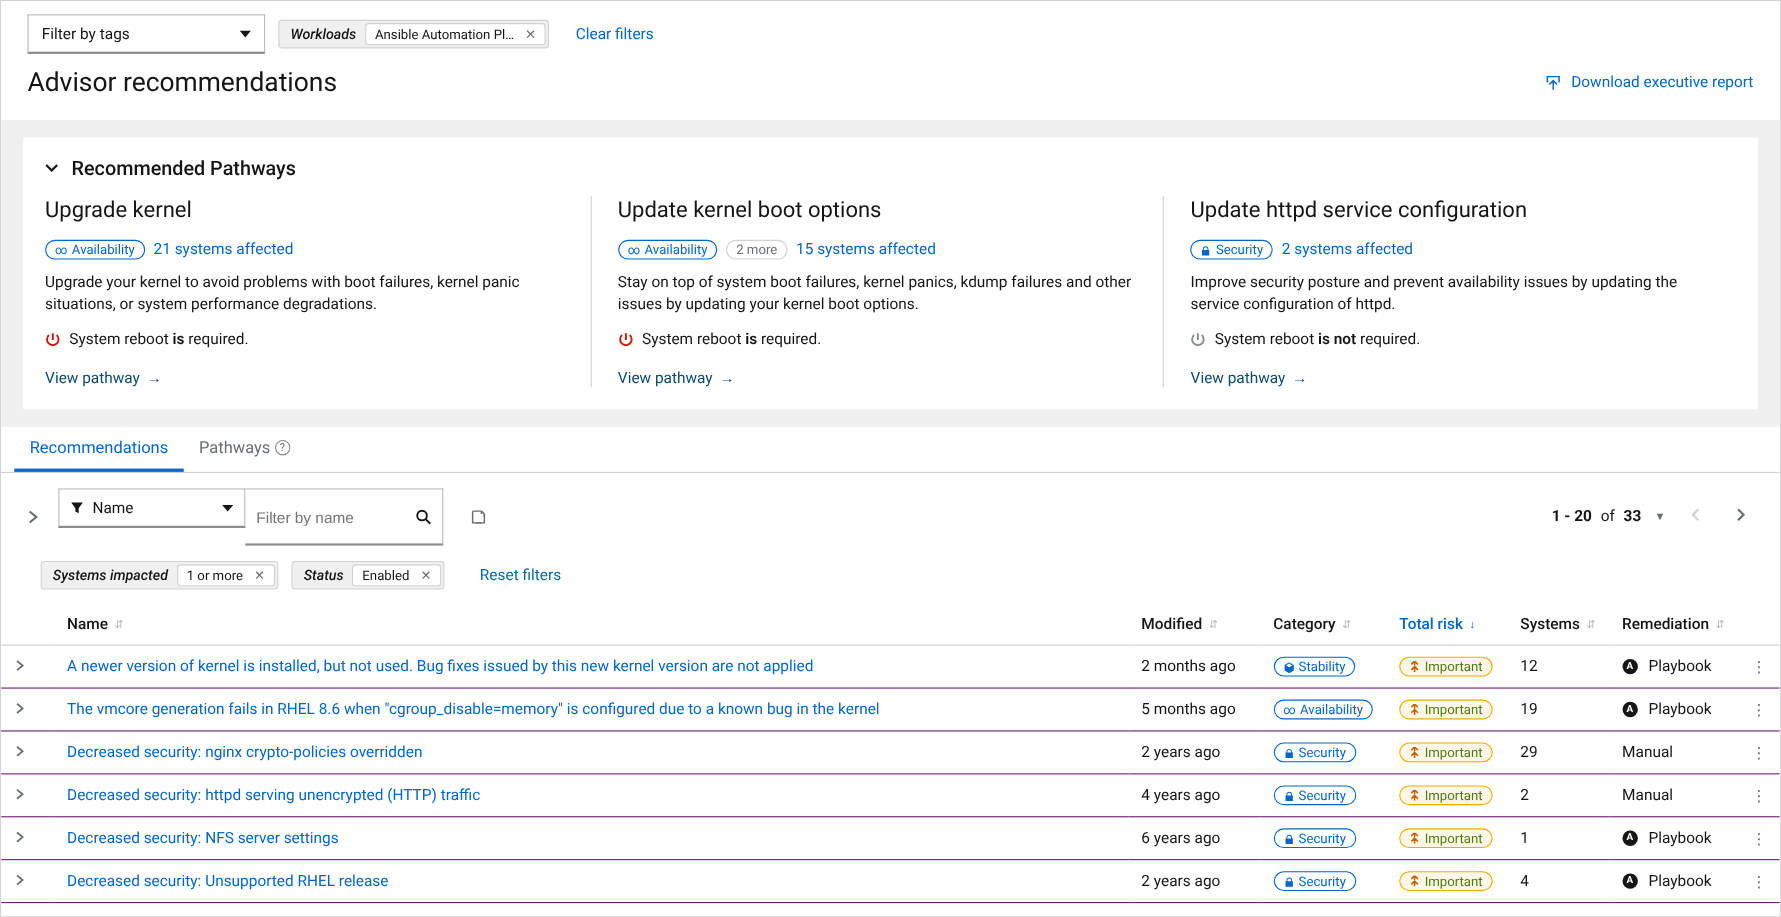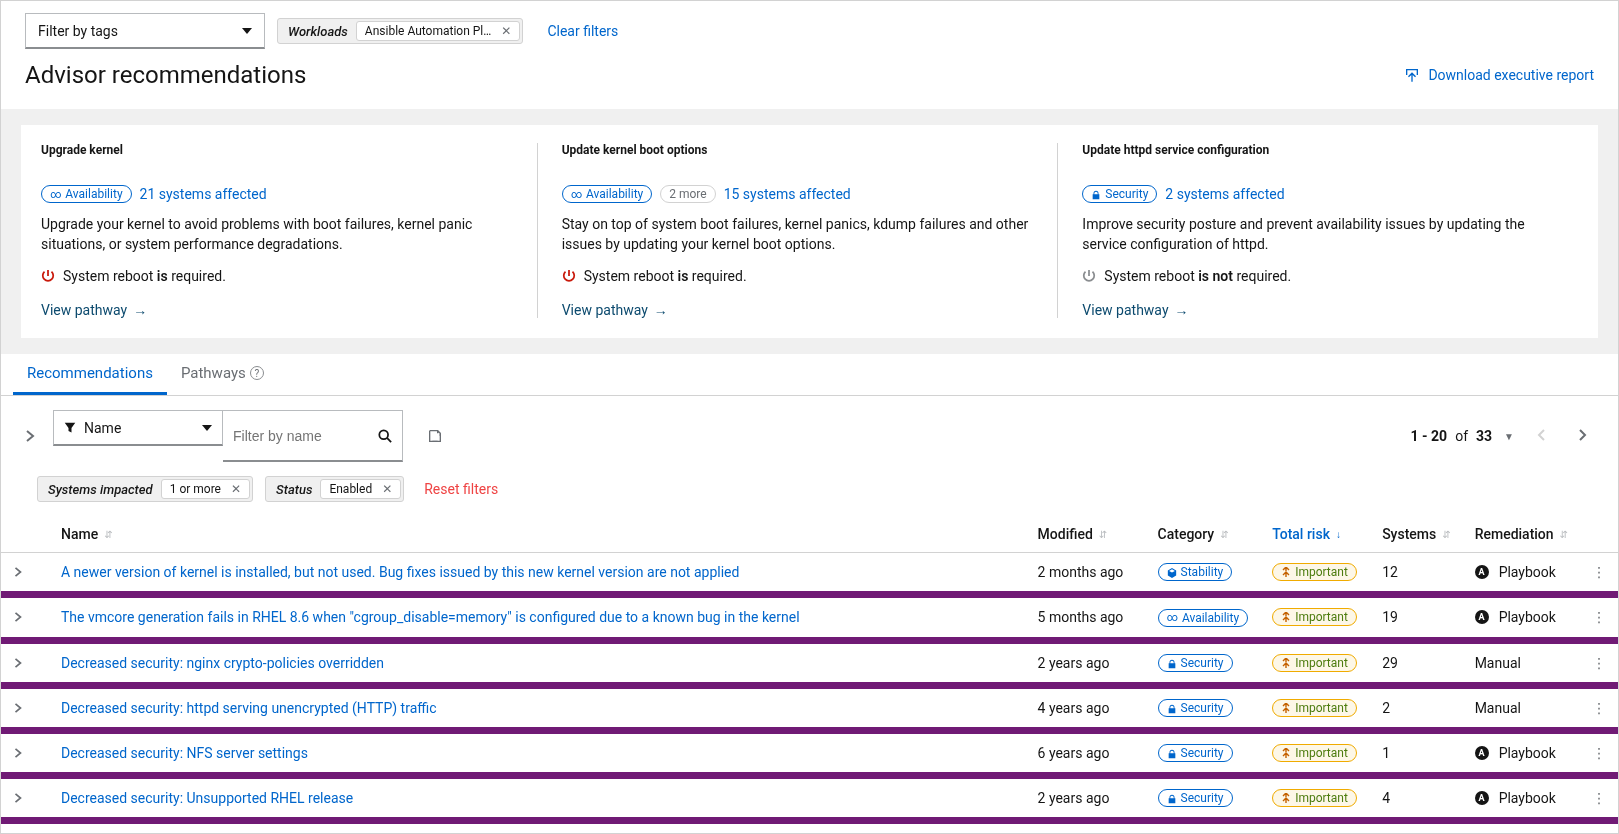--- a/index.html
+++ b/index.html
@@ -3,21 +3,21 @@
 <meta charset="utf-8">
 <style>
 * { box-sizing: border-box; margin: 0; padding: 0; }
 body { font-family: -apple-system, BlinkMacSystemFont, "Segoe UI", Roboto, Helvetica, Arial, sans-serif; font-size: 14px; color: #151515; background: #f0f0f0; }
 a { color: #0066cc; text-decoration: none; cursor: pointer; }
 
 .page { background: #fff; border: 1px solid #d2d2d2; width: 1619px; height: 834px; overflow: hidden; }
 
 
 .filterbar { display: flex; align-items: center; gap: 12px; padding: 12px 24px 12px 24px; background: #fff; }
-.tagfilter { display: flex; align-items: center; justify-content: space-between; width: 240px; height: 36px; padding: 0 12px; border: 1px solid #b8bbbe; border-bottom: 2px solid #8a8d90; background: #fff; cursor: pointer; }
+.tagfilter { display: flex; align-items: center; justify-content: space-between; width: 216px; height: 36px; padding: 0 12px; border: 1px solid #b8bbbe; border-bottom: 2px solid #8a8d90; background: #fff; cursor: pointer; }
 .caret { width: 0; height: 0; border-left: 5px solid transparent; border-right: 5px solid transparent; border-top: 6px solid #151515; }
 .chipgroup { display: flex; align-items: center; gap: 0; background: #f0f0f0; border: 1px solid #d2d2d2; border-radius: 3px; padding: 2px 2px 2px 10px; }
 .chipgroup-label { font-size: 13px; color: #151515; margin-right: 8px; font-weight: 500; font-style: italic; }
 .chip { display: inline-flex; align-items: flex-start; background: #fff; border: 1px solid #d2d2d2; border-radius: 3px; padding: 2px 4px 2px 8px; font-size: 12px; color: #151515; }
 .chip-x { margin-left: 6px; cursor: pointer; color: #6a6e73; font-size: 12px; padding: 0 4px; }
 .clearfilters { color: #0066cc; margin-left: 12px; cursor: pointer; }
 
 
 .pagehead { display: flex; align-items: center; justify-content: space-between; padding: 0 24px 20px 24px; background: #fff; }
 .pagehead h1 { font-size: 24px; font-weight: 400; }
@@ -28,21 +28,21 @@
 .grayband { background: #f0f0f0; padding: 16px 20px; }
 
 
 .pathways { background: #fff; padding: 18px 20px 20px 20px; }
 .pathways-head { display: flex; align-items: center; gap: 12px; margin-bottom: 14px; }
 .chev-down { color: #6a6e73; font-size: 12px; cursor: pointer; }
 .pathways-head h2 { font-size: 18px; font-weight: 500; }
 .pathway-cols { display: flex; }
 .pathway { flex: 1; padding-right: 24px; }
 .pathway + .pathway { border-left: 1px solid #d2d2d2; padding-left: 24px; }
-.pathway h3 { font-size: 12px; font-weight: 700; margin-bottom: 28px; }
+.pathway h3 { font-size: 20px; font-weight: 400; margin-bottom: 16px; }
 .badgerow { display: flex; align-items: center; gap: 8px; margin-bottom: 12px; font-size: 14px; flex-wrap: wrap; }
 .badge { display: inline-flex; align-items: center; gap: 4px; border: 1px solid; border-radius: 12px; padding: 1px 8px; font-size: 12px; font-weight: 400; }
 .badge.avail { color: #0066cc; border-color: #0066cc; }
 .badge.sec { color: #0066cc; border-color: #0066cc; }
 .badge.stab { color: #0066cc; border-color: #0066cc; }
 .badge.risk-important { color: #4d7c0f; border-color: #f0ab00; background: #fdf7e7; }
 .affected { color: #0066cc; cursor: pointer; }
 .moremini { display:inline-block; border:1px solid #d2d2d2; border-radius:12px; padding:1px 8px; font-size:12px; color:#6a6e73; cursor:pointer; }
 .pathway p { font-size: 14px; color: #151515; margin-bottom: 14px; line-height: 1.4; }
 .reboot { display: flex; align-items: center; gap: 8px; font-size: 14px; margin-bottom: 18px; }
@@ -71,30 +71,30 @@
 .magnify { width:14px; height:14px; color:#151515; cursor:pointer;}
 .exporticon { width:16px; height:16px; color:#6a6e73; cursor:pointer; margin-left: 10px;}
 .pager { margin-left:auto; display:flex; align-items:center; gap:8px; font-size:14px; }
 .pager .caret2 { font-size:10px; color:#6a6e73; cursor:pointer; padding:0 4px;}
 .pager svg { width:12px; height:12px; }
 .pager-btn { padding:6px 10px; color:#6a6e73; cursor:pointer; }
 .pager-btn.disabled { color:#d2d2d2; cursor:default; }
 
 
 .appliedrow { display:flex; align-items:center; gap:12px; padding: 0 32px 14px 36px; background:#fff; flex-wrap:wrap;}
-.reset { color:#ef4444; cursor:pointer; margin-left: 8px;}
+.reset { color:#0369a1; cursor:pointer; margin-left: 20px;}
 
 
 .table { width:100%; border-collapse:collapse; background:#fff;}
 .table th, .table td { text-align:left; padding: 10px 12px; font-size:14px; }
 .table thead th { font-weight:500; border-bottom:1px solid #d2d2d2; color:#151515; }
 .th-sort { display:inline-flex; align-items:center; gap:6px; cursor:pointer;}
 .sortic { color:#b8bbbe; font-size:10px; }
 .sortic.active { color:#0066cc; }
-.table tbody tr { border-bottom:7px solid #701a75; }
+.table tbody tr { border-bottom:1px solid #701a75; }
 .rowchev { color:#6a6e73; cursor:pointer; width:30px; text-align:center;}
 .kebab { color:#6a6e73; cursor:pointer; font-size:18px; text-align:center; width:30px;}
 .ansible-ic { display:inline-flex; width:14px; height:14px; background:#151515; border-radius:50%; color:#fff; align-items:center; justify-content:center; font-size:9px; font-weight:bold; margin-right:4px; vertical-align:middle;}
 .remedcell { display:flex; align-items:center; gap:6px;}
 .col-expand{width:48px;}
 .col-name{}
 .col-mod{width:120px;}
 .col-cat{width:110px;}
 .col-risk{width:110px;}
 .col-sys{width:90px;}
@@ -130,20 +130,28 @@
       <svg viewBox="0 0 24 24">
           <path d="M19 12v7H5v-7H3v9h18v-9h-2zM11 2v10.17l-3.59-3.58L6 10l6 6 6-6-1.41-1.41L13 12.17V2h-2z" transform="rotate(180 12 12)"></path>
         </svg>
       <span>Download executive report</span>
     </a>
   </div>
 
   <div class="grayband">
 
     <div class="pathways">
+      <div class="pathways-head">
+        <span class="chev-down">
+          <svg width="12" height="12" viewBox="0 0 12 12">
+              <path d="M1 4 L6 9 L11 4" fill="none" stroke="#151515" stroke-width="2"></path>
+            </svg>
+        </span>
+        <h2>Recommended Pathways</h2>
+      </div>
       <div class="pathway-cols" id="pathway-cols">
     <div class="pathway">
       <h3>Upgrade kernel</h3>
       <div class="badgerow">
         <span class="badge avail"><span class="infinity-ic">∞</span> Availability</span>
         <a class="affected">21 systems affected</a>
       </div>
       <p>Upgrade your kernel to avoid problems with boot failures, kernel panic situations, or system performance degradations.</p>
       <div class="reboot">
         <svg class="pwr red" viewBox="0 0 16 16" fill="none" stroke="currentColor" stroke-width="2">

